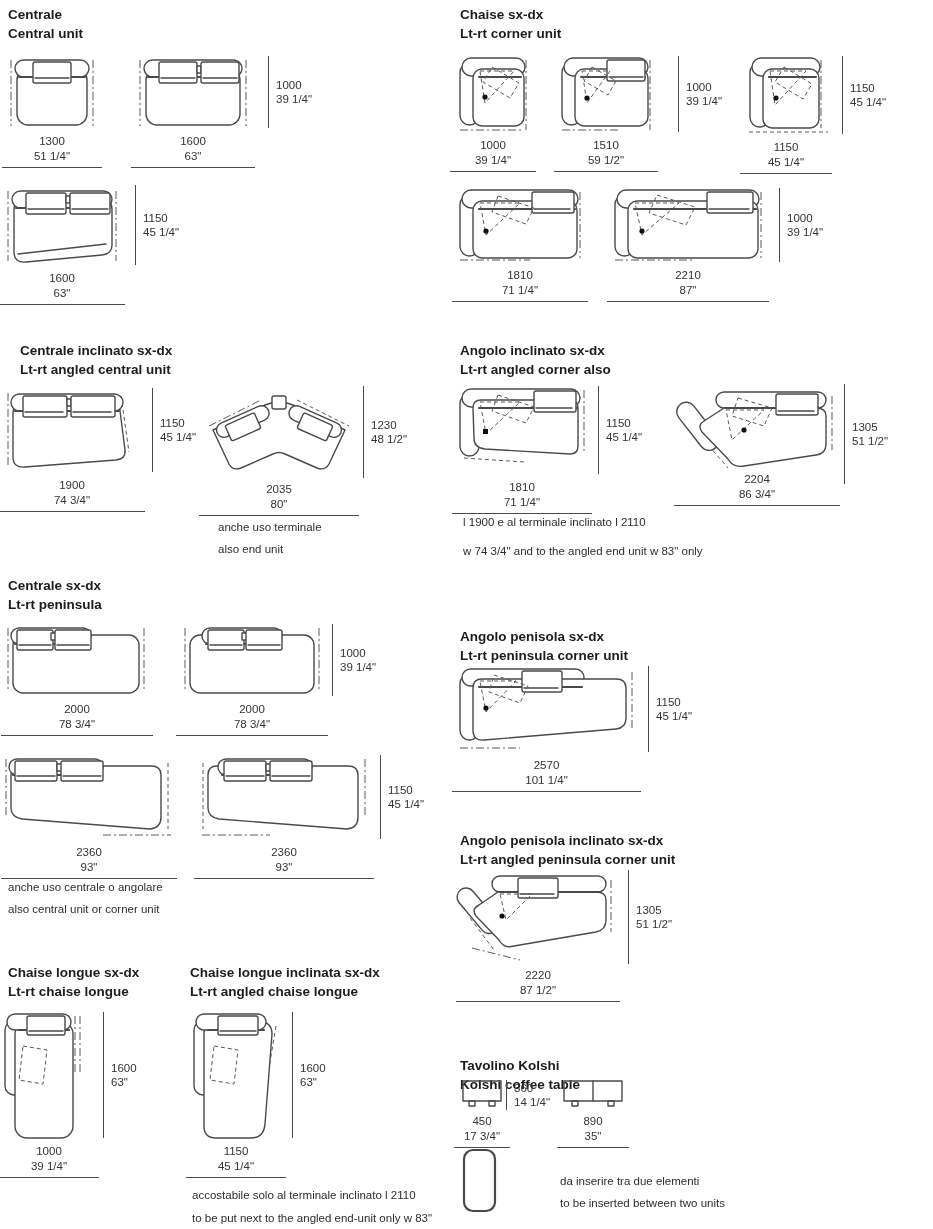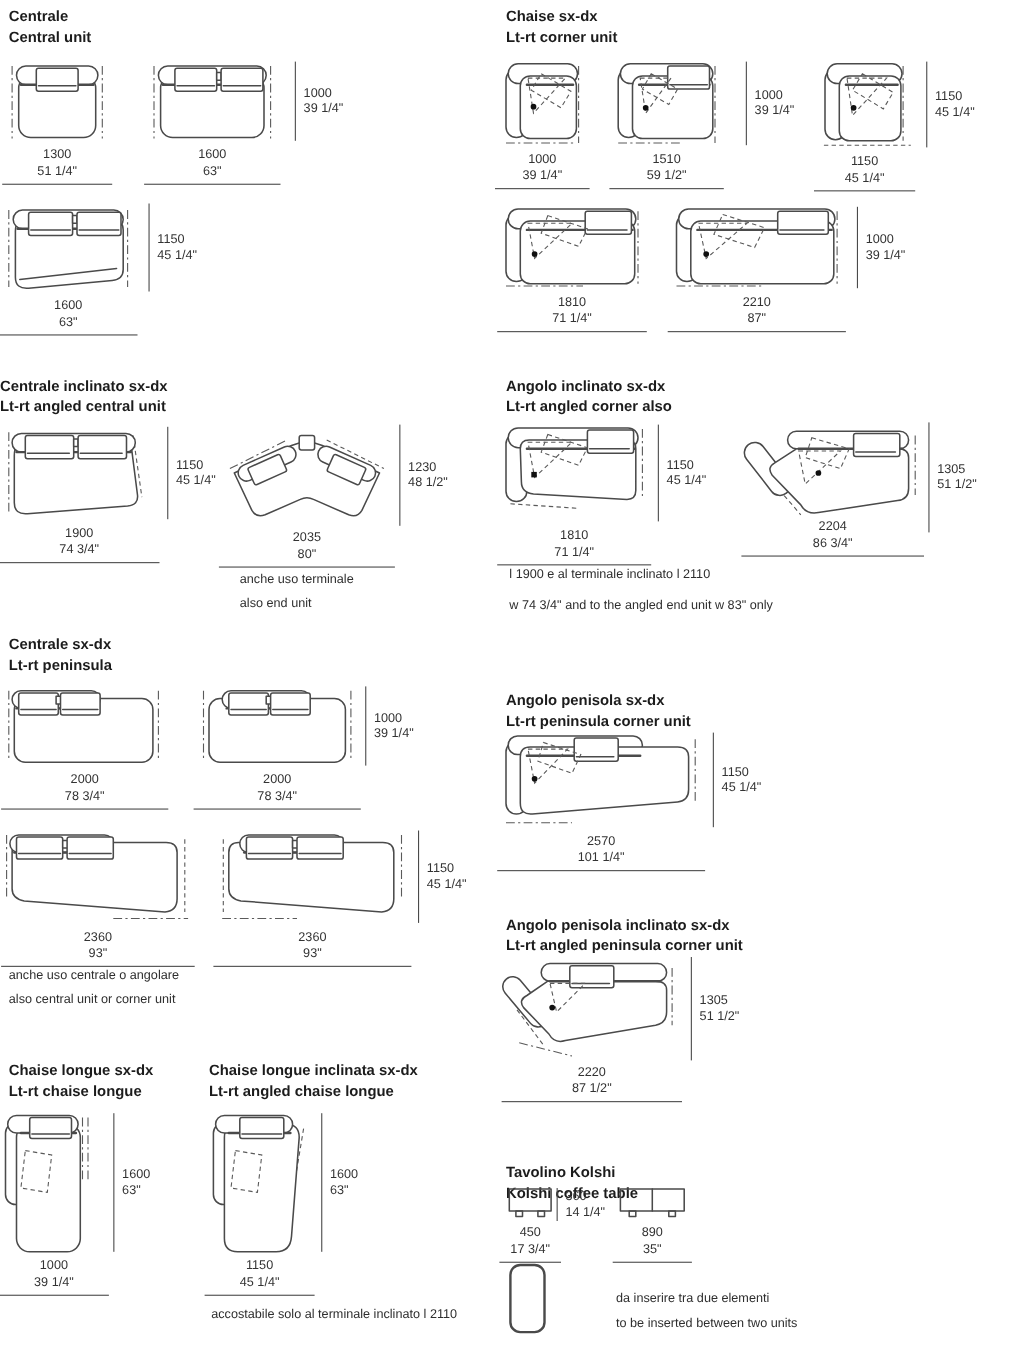--- a/index.html
+++ b/index.html
@@ -230,21 +230,21 @@
         <div class="vline"></div>
         <div class="htxt">
           <div>1000</div>
           <div>39 1/4"</div>
         </div>
       </div>
     </div>
   </div>
 
   <div class="sec">
-    <div class="sec-title" style="left:0;top:341px">
+    <div class="sec-title" style="left:20px;top:341px">
       <div>Centrale inclinato sx-dx</div>
       <div>Lt-rt angled central unit</div>
     </div>
 
     <div class="unit" style="left:5px;top:388px">
       <svg width="134" height="84" viewBox="0 0 134 84">
         <line class="dd" x1="3" y1="5" x2="3" y2="80"></line>
         <path class="ln" d="M8,26 Q8,15 18,15 H114 L120,62 Q121,71 111,72 L20,79 Q8,80 8,69 Z"></path>
         <path class="ds" d="M116,8 L124,64"></path>
         <rect class="ln" x="6" y="6" width="112" height="17" rx="8.5"></rect>
@@ -611,20 +611,21 @@
         <div class="vline"></div>
         <div class="htxt">
           <div>1600</div>
           <div>63"</div>
         </div>
       </div>
     </div>
 
     <div class="note" style="left:192px;top:1184px;line-height:23px">
       <div>accostabile solo al terminale inclinato l 2110</div>
+      <div>to be put next to the angled end-unit only w 83"</div>
     </div>
   </div>
 
   <div class="sec">
     <div class="sec-title" style="left:460px;top:1056px">
       <div>Tavolino Kolshi</div>
       <div>Kolshi coffee table</div>
     </div>
 
     <div class="unit" style="left:462px;top:1080px">

